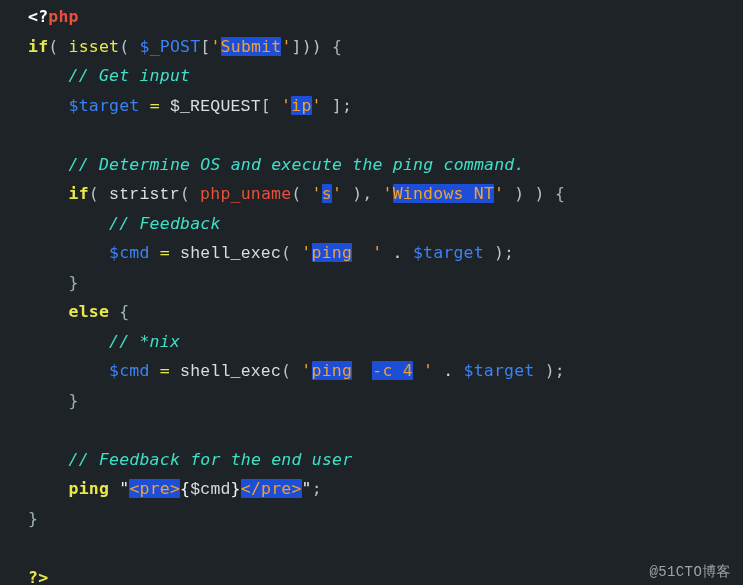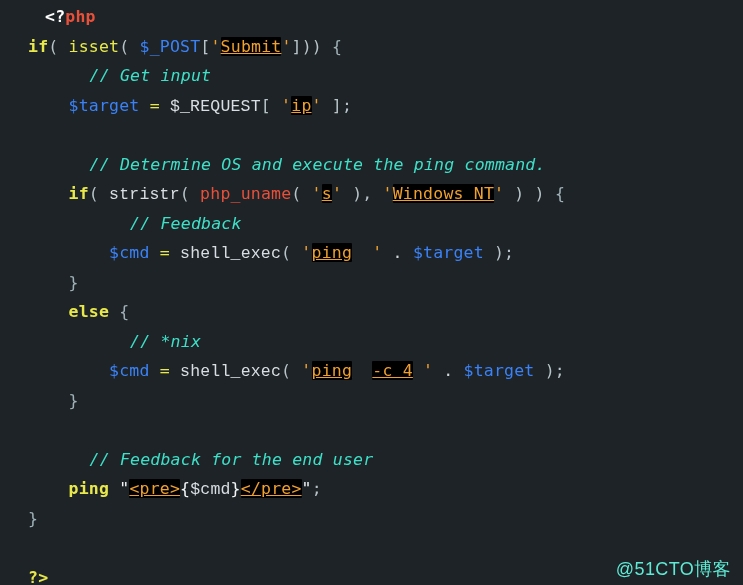--- a/index.html
+++ b/index.html
@@ -26,54 +26,53 @@
   .code-line {
     height: 29.5px;
     line-height: 29.5px;
     white-space: pre;
     font-size: 16.5px;
     letter-spacing: 0.2px;
     padding-left: 28px;
     box-sizing: border-box;
     font-family: "DejaVu Sans Mono", "Liberation Mono", monospace;
   }
-  .code-line:first-child { margin-top: 2px; margin-left: 17px; }
+  .code-line:first-child { margin-top: 2px; }
 
   
   .t-tag      { color: #ffffff; font-weight: bold; }
   .t-php      { color: #e8503a; font-weight: bold; }
   .t-kw       { color: #e8e84a; font-weight: bold; }
   .t-fn       { color: #e8e84a; }
   .t-fn2      { color: #d8dee3; font-family: Liberation Mono, monospace; }
   .t-redfn    { color: #e8503a; }
   .t-var      { color: #3b82f6; }
   .t-plain    { color: #cfd8dc; }
   .t-punct    { color: #b8c4c9; }
-  .t-comment  { color: #3ee0c8; font-style: italic; margin-left: 21px; }
+  .t-comment  { color: #3ee0c8; font-style: italic; }
   .t-str      { color: #f0a030; }
   .t-strq     { color: #f0a030; }
   .t-op       { color: #e8e84a; }
   .t-brace    { color: #9fb0b6; }
   .t-white    { color: #f2f4f5; }
   .t-close    { color: #e8e84a; font-weight: bold; }
 
   
   .hl {
-    background: #000000;
+    background: #1d4ed8;
     border-radius: 1px;
-    text-decoration: underline;
   }
 
   #watermark {
     position: absolute;
     right: 12px;
     bottom: 6px;
-    color: #5eead4;
-    font-size: 18px;
-    font-family: Liberation Sans, sans-serif;
+    color: #a3a3a3;
+    font-size: 14px;
+    font-family: Liberation Mono, monospace;
     letter-spacing: 0.4px;
   }
 </style>
 </head>
 <body>
 
 <div id="code-viewer" style="background: rgb(29, 35, 39);">
 
   <div class="code-line"><span class="t-tag">&lt;?</span><span class="t-php">php</span></div>
 

